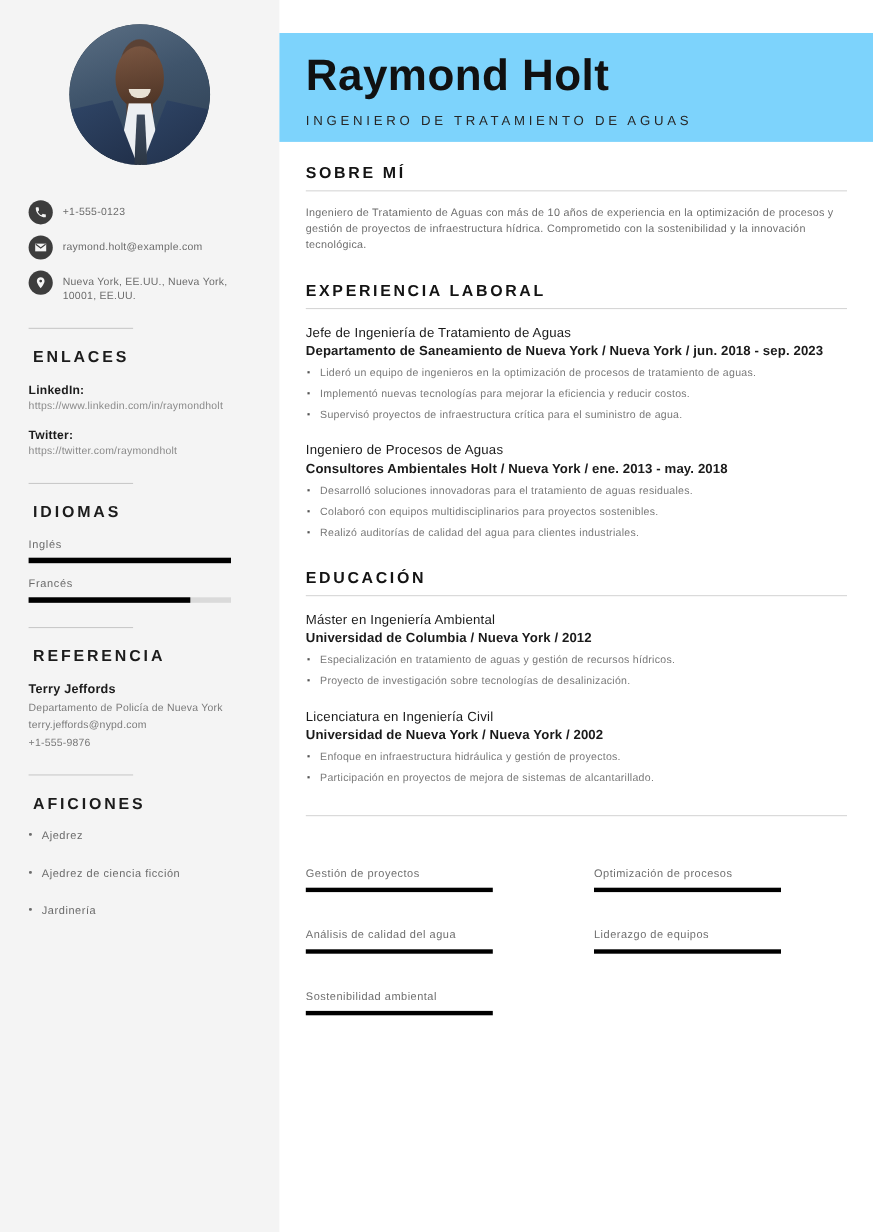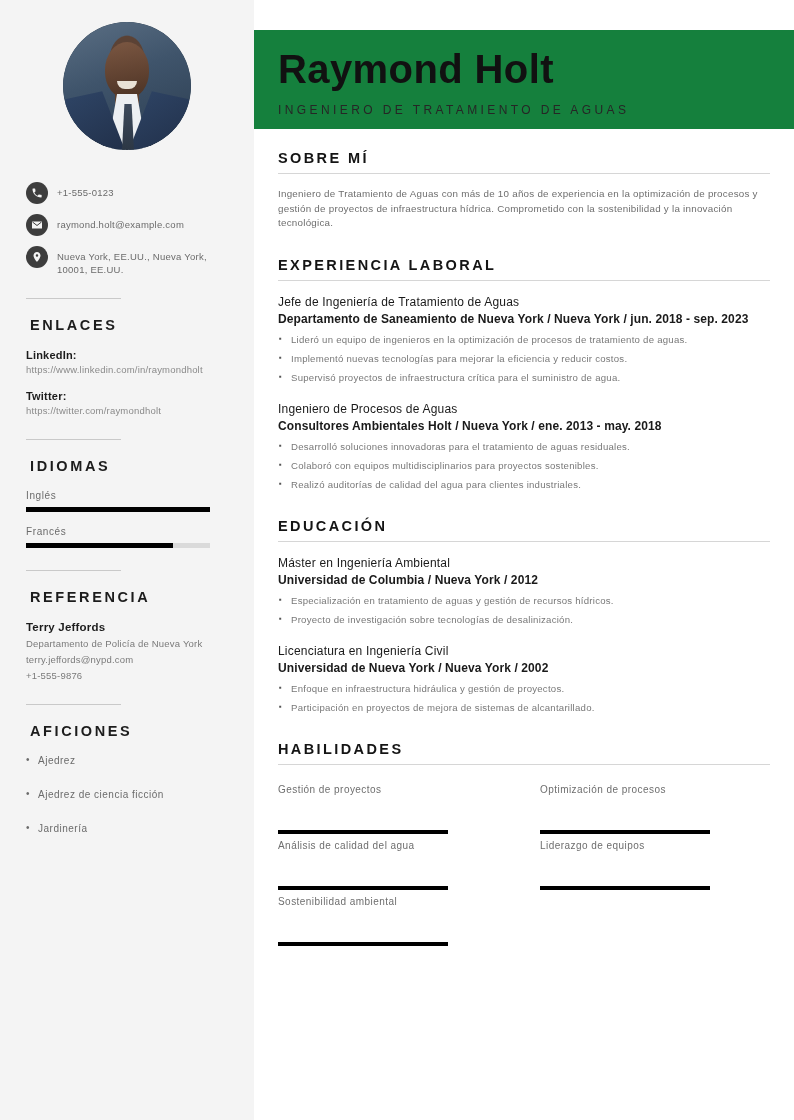--- a/index.html
+++ b/index.html
@@ -217,21 +217,21 @@
     width: 540px;
     height: 1120px;
     box-sizing: border-box;
   }
   .name-band {
     position: absolute;
     left: 0;
     top: 30px;
     width: 540px;
     height: 99px;
-    background: #15803d;
+    background: #7dd3fc;
     box-sizing: border-box;
     padding: 14px 0 0 24px;
   }
   .name {
     font-size: 40px;
     font-weight: bold;
     color: #111111;
     letter-spacing: .4px;
     line-height: 50px;
     margin: 0;
@@ -313,21 +313,20 @@
     display: grid;
     grid-template-columns: 232px 232px;
     column-gap: 30px;
     row-gap: 0;
   }
   .skill {
     height: 56px;
     display: flex;
     flex-direction: column;
     justify-content: flex-end;
-    gap: 28px;
   }
   .skill-name {
     font-size: 10px;
     color: #6e6e6e;
     letter-spacing: .45px;
     line-height: 13px;
     margin-bottom: 6px;
   }
   .skill-track {
     width: 170px;
@@ -485,21 +484,20 @@
           <div class="entry-title">Licenciatura en Ingeniería Civil</div>
           <div class="entry-meta">Universidad de Nueva York / Nueva York / 2002</div>
           <ul class="bullets">
             <li>Enfoque en infraestructura hidráulica y gestión de proyectos.</li>
             <li>Participación en proyectos de mejora de sistemas de alcantarillado.</li>
           </ul>
         </div>
       </section>
 
       <section class="sec-block">
-        <h2 class="sec-h">HABILIDADES</h2>
         <div class="sec-rule"></div>
         <div class="skills-grid">
           <div class="skill">
             <div class="skill-name">Gestión de proyectos</div>
             <div class="skill-track">
               <div class="skill-fill" style="width: 100%;"></div>
             </div>
           </div>
           <div class="skill">
             <div class="skill-name">Optimización de procesos</div>

